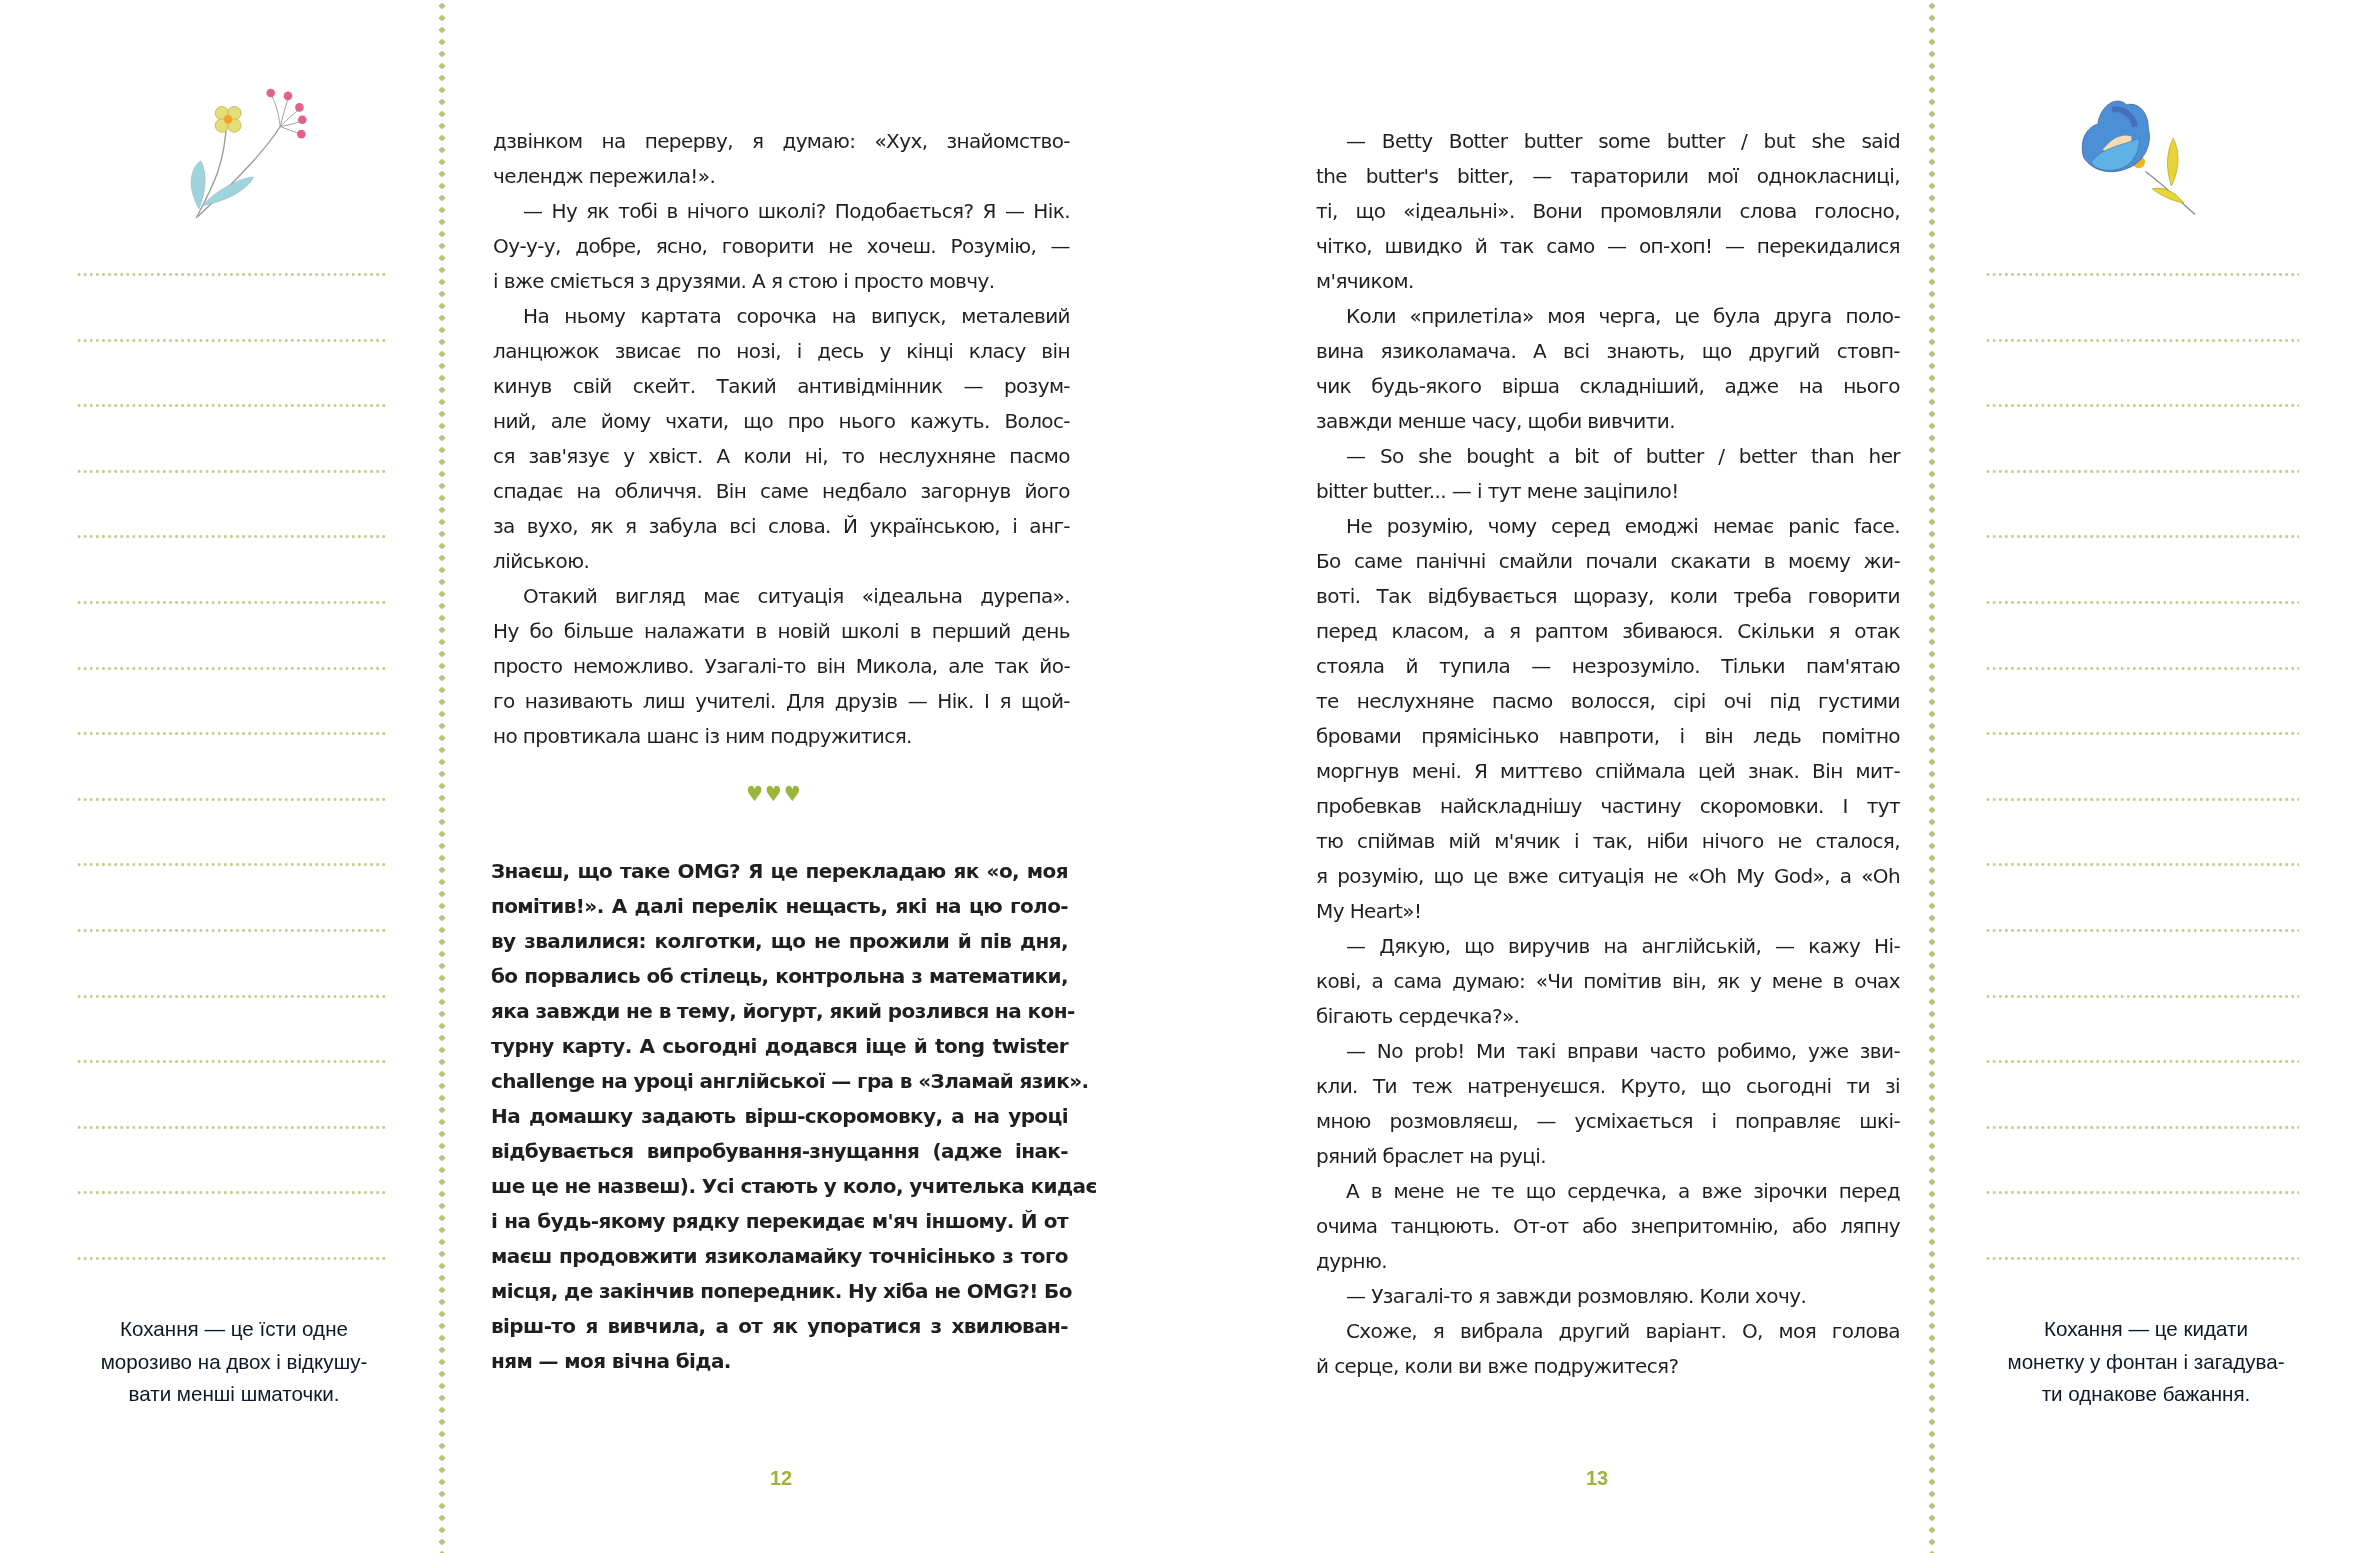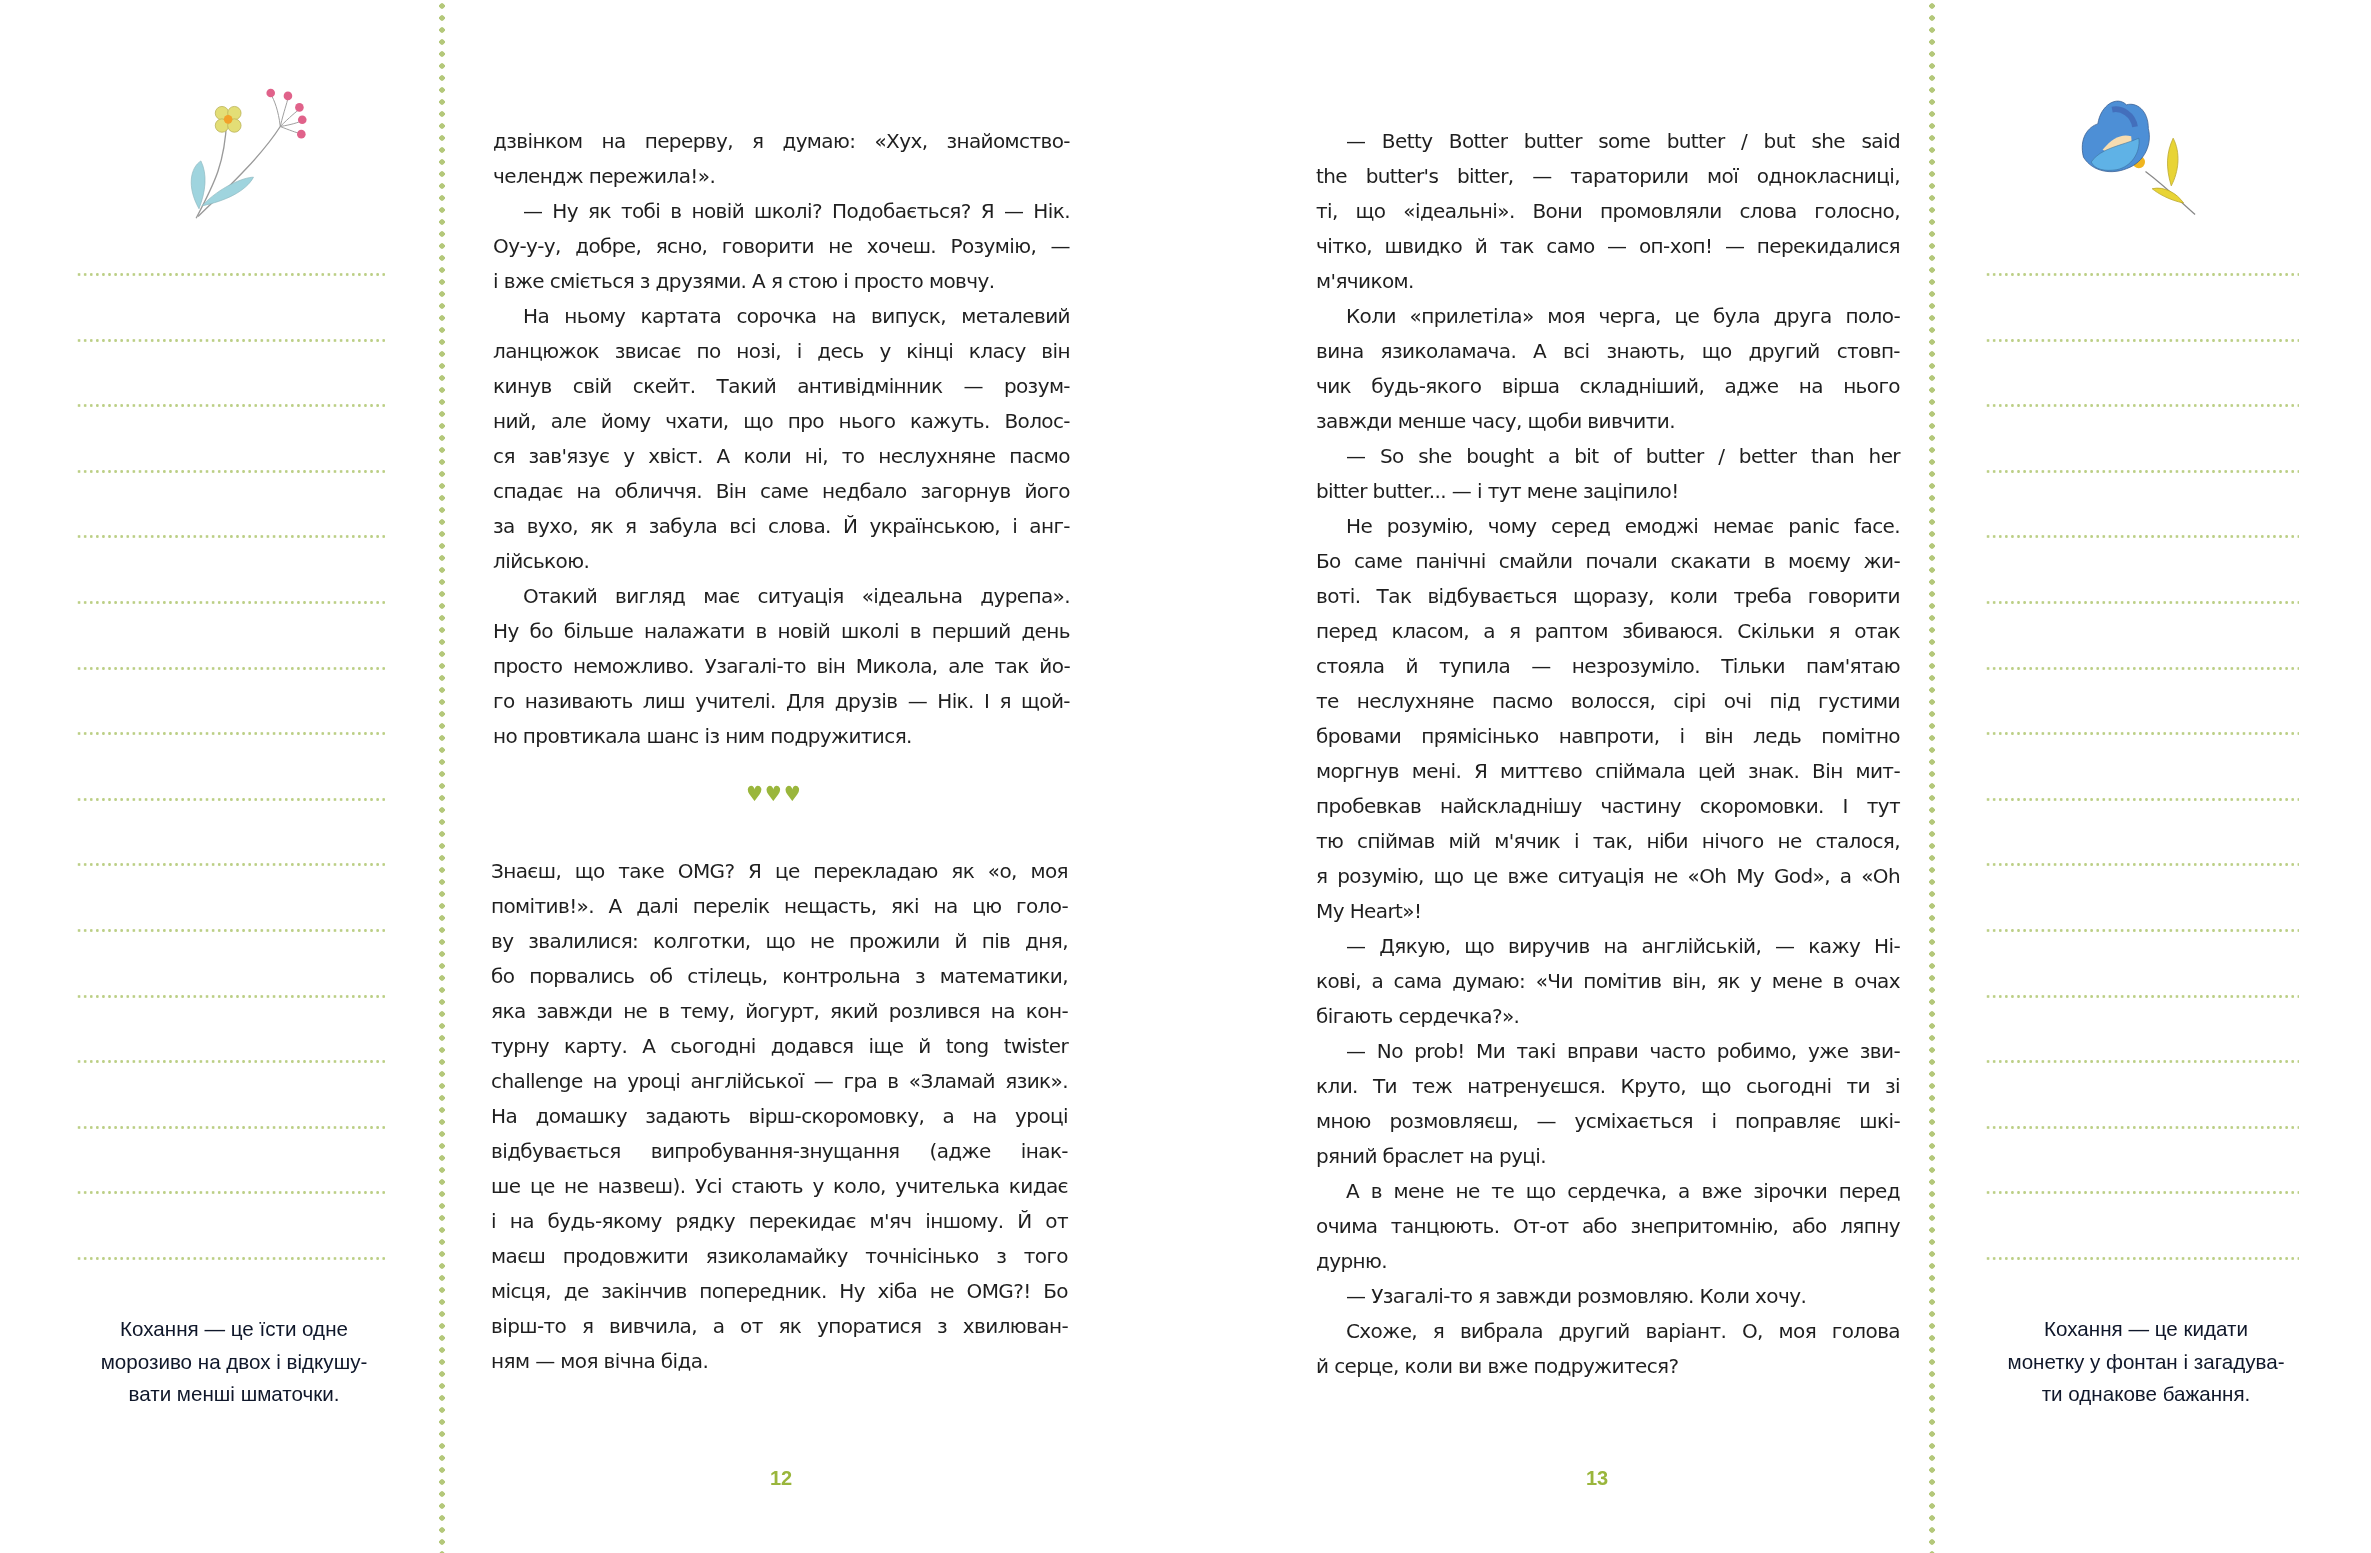--- a/index.html
+++ b/index.html
@@ -82,39 +82,39 @@
       <span class="ql">Кохання — це їсти одне</span>
       <span class="ql">морозиво на двох і відкушу-</span>
       <span class="ql">вати менші шматочки.</span>
     </div>
   </div>
   <div class="vdots left"></div>
 
   <div class="column" id="col-left" style="left:493px;width:577px;">
       <span class="ln">дзвінком на перерву, я думаю: «Хух, знайомство-</span>
       <span class="ln last">челендж пережила!».</span>
-      <span class="ln ind">— Ну як тобі в новій школі? Подобається? Я — Нік.</span>
+      <span class="ln ind">— Ну як тобі в нічого школі? Подобається? Я — Нік.</span>
       <span class="ln">Оу-у-у, добре, ясно, говорити не хочеш. Розумію, —</span>
       <span class="ln last">і вже сміється з друзями. А я стою і просто мовчу.</span>
       <span class="ln ind">На ньому картата сорочка на випуск, металевий</span>
       <span class="ln">ланцюжок звисає по нозі, і десь у кінці класу він</span>
       <span class="ln">кинув свій скейт. Такий антивідмінник — розум-</span>
       <span class="ln">ний, але йому чхати, що про нього кажуть. Волос-</span>
       <span class="ln">ся зав'язує у хвіст. А коли ні, то неслухняне пасмо</span>
       <span class="ln">спадає на обличчя. Він саме недбало загорнув його</span>
       <span class="ln">за вухо, як я забула всі слова. Й українською, і анг-</span>
       <span class="ln last">лійською.</span>
       <span class="ln ind">Отакий вигляд має ситуація «ідеальна дурепа».</span>
       <span class="ln">Ну бо більше налажати в новій школі в перший день</span>
       <span class="ln">просто неможливо. Узагалі-то він Микола, але так йо-</span>
       <span class="ln">го називають лиш учителі. Для друзів — Нік. І я щой-</span>
       <span class="ln last">но провтикала шанс із ним подружитися.</span>
     </div>
   <div class="hearts" style="left:746px;top:784px;">♥♥♥</div>
-  <div class="column" id="col-left2" style="left:491px;width:577px;top:854px;">
+  <div class="column" id="col-left2" style="left:491px;width:577px;top:854px;font-weight:bold;">
       <span class="ln">Знаєш, що таке OMG? Я це перекладаю як «о, моя</span>
       <span class="ln">помітив!». А далі перелік нещасть, які на цю голо-</span>
       <span class="ln">ву звалилися: колготки, що не прожили й пів дня,</span>
       <span class="ln">бо порвались об стілець, контрольна з математики,</span>
       <span class="ln">яка завжди не в тему, йогурт, який розлився на кон-</span>
       <span class="ln">турну карту. А сьогодні додався іще й tong twister</span>
       <span class="ln">challenge на уроці англійської — гра в «Зламай язик».</span>
       <span class="ln">На домашку задають вірш-скоромовку, а на уроці</span>
       <span class="ln">відбувається випробування-знущання (адже інак-</span>
       <span class="ln">ше це не назвеш). Усі стають у коло, учителька кидає</span>

